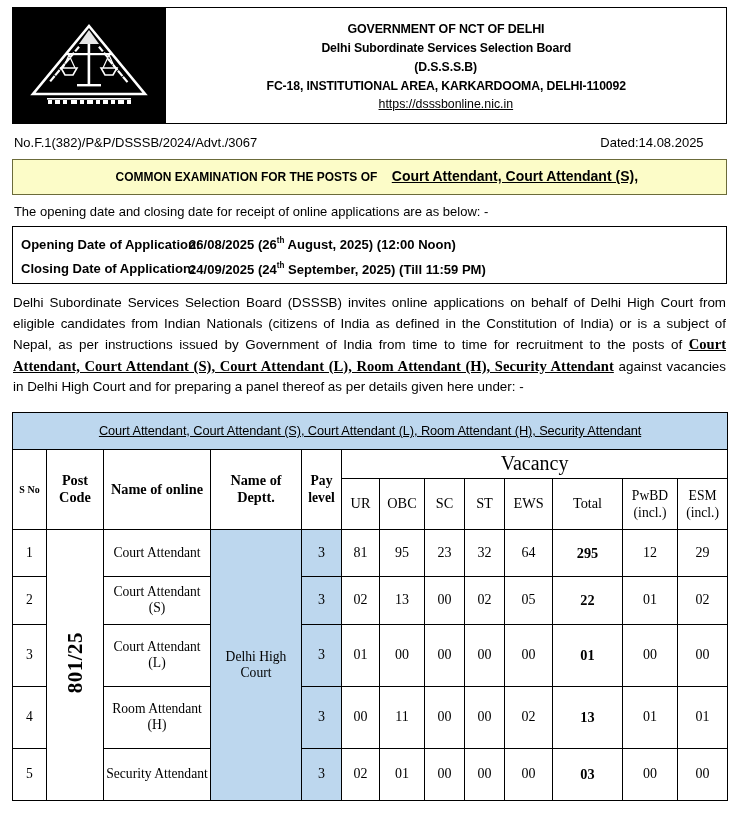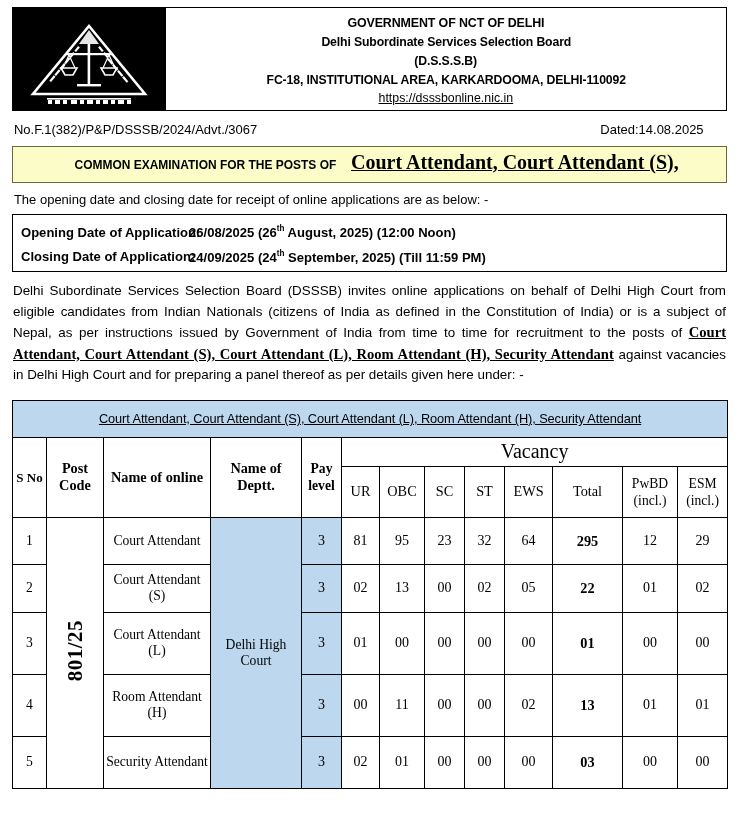--- a/index.html
+++ b/index.html
@@ -20,21 +20,21 @@
     height: 829px;
     position: relative;
     box-sizing: border-box;
     padding: 0 12px;
   }
 
   
   .hdr {
     display: flex;
     border: 1.5px solid #000;
-    height: 104px;
+    height: 117px;
     box-sizing: border-box;
     margin-top: 7px;
   }
   .hdr-logo-cell {
     width: 152px;
     flex: 0 0 152px;
     background: #000000;
     border-right: 1.5px solid #000;
     position: relative;
     overflow: hidden;
@@ -100,21 +100,21 @@
     transform: scaleX(0.94);
     display: inline-block;
   }
   .banner-l2, .banner-l3 {
     font-weight: bold;
     line-height: 23px;
     text-decoration: underline;
     display: inline-block;
   }
   .banner-sm { font-size: 13.3px; transform: scaleX(0.9); display:inline-block; }
-  .banner-lg { font-size: 20px; font-family: Liberation Serif, serif; }
+  .banner-lg { font-size: 14px; }
 
   
   .intro {
     font-size: 13.4px;
     margin-top: 9px;
     padding-left: 2px;
     transform: scaleX(0.97);
     transform-origin: left center;
   }
 
@@ -315,21 +315,21 @@
         <col style="width:48px">
         <col style="width:70px">
         <col style="width:55px">
         <col style="width:50px">
       </colgroup>
       <tbody>
         <tr class="title-row">
           <td colspan="13">Court Attendant, Court Attendant (S), Court Attendant (L), Room Attendant (H), Security Attendant</td>
         </tr>
         <tr class="vacancy-head">
-          <td rowspan="2" class="colhead-cell" style="font-weight:bold;font-size:13px;line-height:17px;">S No</td>
+          <td rowspan="2" class="colhead-cell" style="font-weight:bold;font-size:10px;line-height:17px;">S No</td>
           <td rowspan="2" style="font-weight:bold;font-size:14.3px;line-height:17px;">Post Code</td>
           <td rowspan="2" style="font-weight:bold;font-size:14.3px;line-height:17px;">Name of online</td>
           <td rowspan="2" style="font-weight:bold;font-size:14.3px;line-height:17px;font-family:Liberation Serif, serif;">Name of Deptt.</td>
           <td rowspan="2" style="font-weight:bold;font-size:13.6px;line-height:17px;">Pay level</td>
           <td colspan="8">Vacancy</td>
         </tr>
         <tr class="colhead">
           <td>UR</td>
           <td>OBC</td>
           <td>SC</td>

